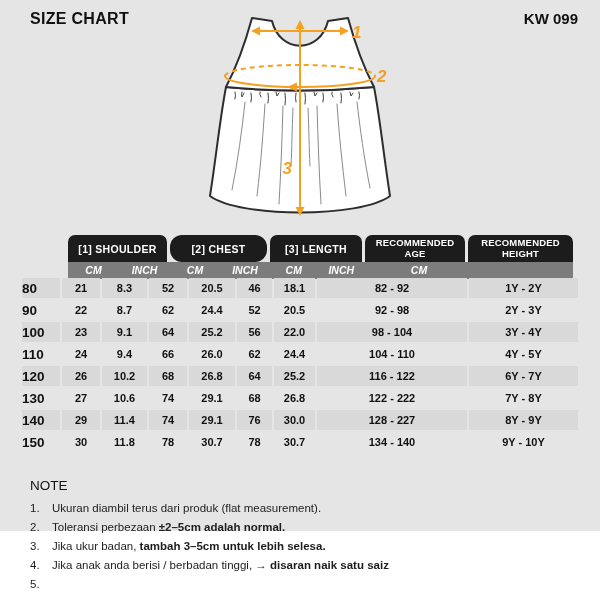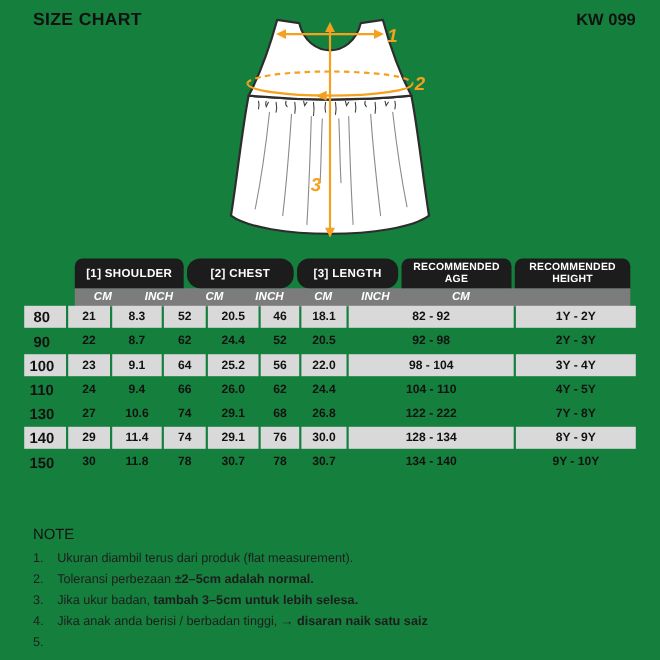--- a/index.html
+++ b/index.html
@@ -5,21 +5,21 @@
   :root{
     --accent:#F5A01E;
     --tab-bg:#1C1C1C;
     --sub-bg:#7C7C7C;
     --row-alt:#D9D9D9;
     --ink:#111111;
   }
   *{margin:0;padding:0;box-sizing:border-box;}
   html,body{width:600px;height:600px;background:#ffffff;overflow:hidden;
     font-family:"Liberation Sans",sans-serif;color:var(--ink);}
-  .stage{position:relative;width:600px;height:600px;background:#15803d;}
+  .stage{position:relative;width:600px;height:531px;background:#e5e5e5;}
 
   
   .page-title{position:absolute;left:30px;top:10px;font-size:16px;font-weight:bold;letter-spacing:.3px;}
   .product-code{position:absolute;right:22px;top:10px;font-size:15px;font-weight:bold;}
 
   
   .diagram{position:absolute;left:205px;top:10px;width:190px;height:210px;}
   .cloth{fill:#ffffff;stroke:#2d2d2d;stroke-width:2;stroke-linejoin:round;}
   .fold{fill:none;stroke:#8a8a8a;stroke-width:1;stroke-linecap:round;}
   .gather{fill:none;stroke:#3f3f3f;stroke-width:1;stroke-linecap:round;}
@@ -29,32 +29,32 @@
   .meas-label{fill:var(--accent);font-size:17px;font-weight:bold;font-style:italic;
     font-family:"Liberation Sans",sans-serif;}
 
   
   .thead{position:absolute;left:68px;top:235px;width:505px;}
   .tabs{display:flex;gap:3px;height:27px;align-items:flex-end;}
   .tab{background:var(--tab-bg);color:#fff;height:27px;border-radius:7px 7px 0 0;
     display:flex;align-items:center;justify-content:center;text-align:center;
     font-weight:bold;font-size:10.5px;letter-spacing:.3px;}
   .tab.small{font-size:9.5px;line-height:1.12;letter-spacing:.2px;padding:0 4px;}
-  .t1{width:99px;}.t2{width:97px;border-radius:12px;}.t3{width:92px;border-radius:11px;}.t4{width:105px;}.t5{width:100px;}
+  .t1{width:99px;}.t2{width:97px;border-radius:12px;}.t3{width:92px;}.t4{width:105px;}.t5{width:100px;}
   .subbar{display:flex;width:505px;height:17px;background:var(--sub-bg);
     color:#fff;font-weight:bold;font-size:10.5px;line-height:17px;}
   .seg{display:flex;}
   .s1{width:102px;}.s2{width:100px;}.s3{width:95px;}.s4{width:108px;justify-content:center;}.s5{width:100px;}
   .seg span{flex:1;text-align:center;font-style:italic;}
   .s4 span{flex:none;}
 
   
   .size-table{position:absolute;left:20px;top:276px;border-collapse:separate;border-spacing:2px;}
   .size-table td{height:20px;font-size:11px;font-weight:bold;text-align:center;vertical-align:middle;}
-  .size-table .size-cell{font-size:13.5px;text-align:center;padding-right:6px;}
+  .size-table .size-cell{font-size:13.5px;text-align:left;padding-right:6px;}
   .size-table tr.alt td{background:var(--row-alt);}
   .co0{width:38px;}.co1{width:38px;}.co2{width:45px;}.co3{width:38px;}.co4{width:46px;}
   .co5{width:35px;}.co6{width:41px;}.co7{width:150px;}.co8{width:109px;}
 
   
   .notes{position:absolute;left:30px;top:478px;width:548px;}
   .notes-title{font-size:13.5px;font-weight:normal;margin-bottom:6px;}
   .note-item{display:flex;font-size:11.5px;color:#1d1d1d;line-height:19px;}
   .note-num{width:22px;flex:none;}
   .note-text b{font-weight:bold;}
@@ -179,40 +179,51 @@
           <td class="size-cell">110</td>
           <td>24</td>
           <td>9.4</td>
           <td>66</td>
           <td>26.0</td>
           <td>62</td>
           <td>24.4</td>
           <td>104 - 110</td>
           <td>4Y - 5Y</td>
         </tr>
+        <tr class="alt">
+          <td class="size-cell">120</td>
+          <td>26</td>
+          <td>10.2</td>
+          <td>68</td>
+          <td>26.8</td>
+          <td>64</td>
+          <td>25.2</td>
+          <td>116 - 122</td>
+          <td>6Y - 7Y</td>
+        </tr>
         <tr>
           <td class="size-cell">130</td>
           <td>27</td>
           <td>10.6</td>
           <td>74</td>
           <td>29.1</td>
           <td>68</td>
           <td>26.8</td>
           <td>122 - 222</td>
           <td>7Y - 8Y</td>
         </tr>
         <tr class="alt">
           <td class="size-cell">140</td>
           <td>29</td>
           <td>11.4</td>
           <td>74</td>
           <td>29.1</td>
           <td>76</td>
           <td>30.0</td>
-          <td>128 - 134</td>
+          <td>128 - 227</td>
           <td>8Y - 9Y</td>
         </tr>
         <tr>
           <td class="size-cell">150</td>
           <td>30</td>
           <td>11.8</td>
           <td>78</td>
           <td>30.7</td>
           <td>78</td>
           <td>30.7</td>

